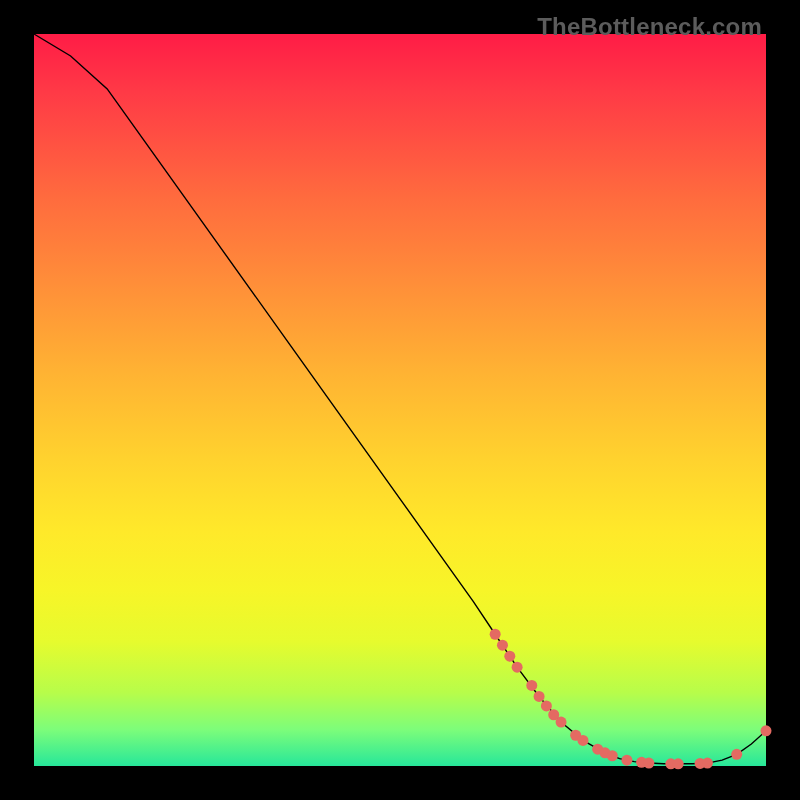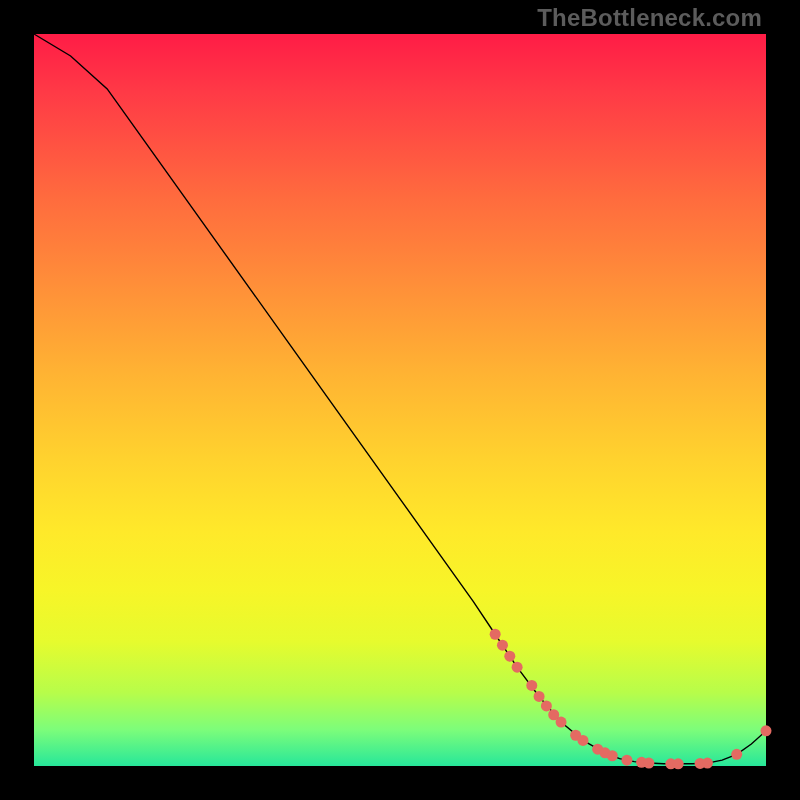--- a/index.html
+++ b/index.html
@@ -32,21 +32,21 @@
       #ffe92a 68%,
       #f7f528 76%,
       #e6fb2e 83%,
       #b7fd4a 90%,
       #7dfd7a 95%,
       #27e79a 100%
     );
   }
   .watermark {
     position: absolute;
-    top: 4px;
+    top: 13px;
     right: 38px;
     font-size: 24px;
     font-weight: 600;
     color: #5c5c5c;
     letter-spacing: 0.2px;
     user-select: none;
   }
   svg.plot {
     position: absolute;
     left: 34px;

